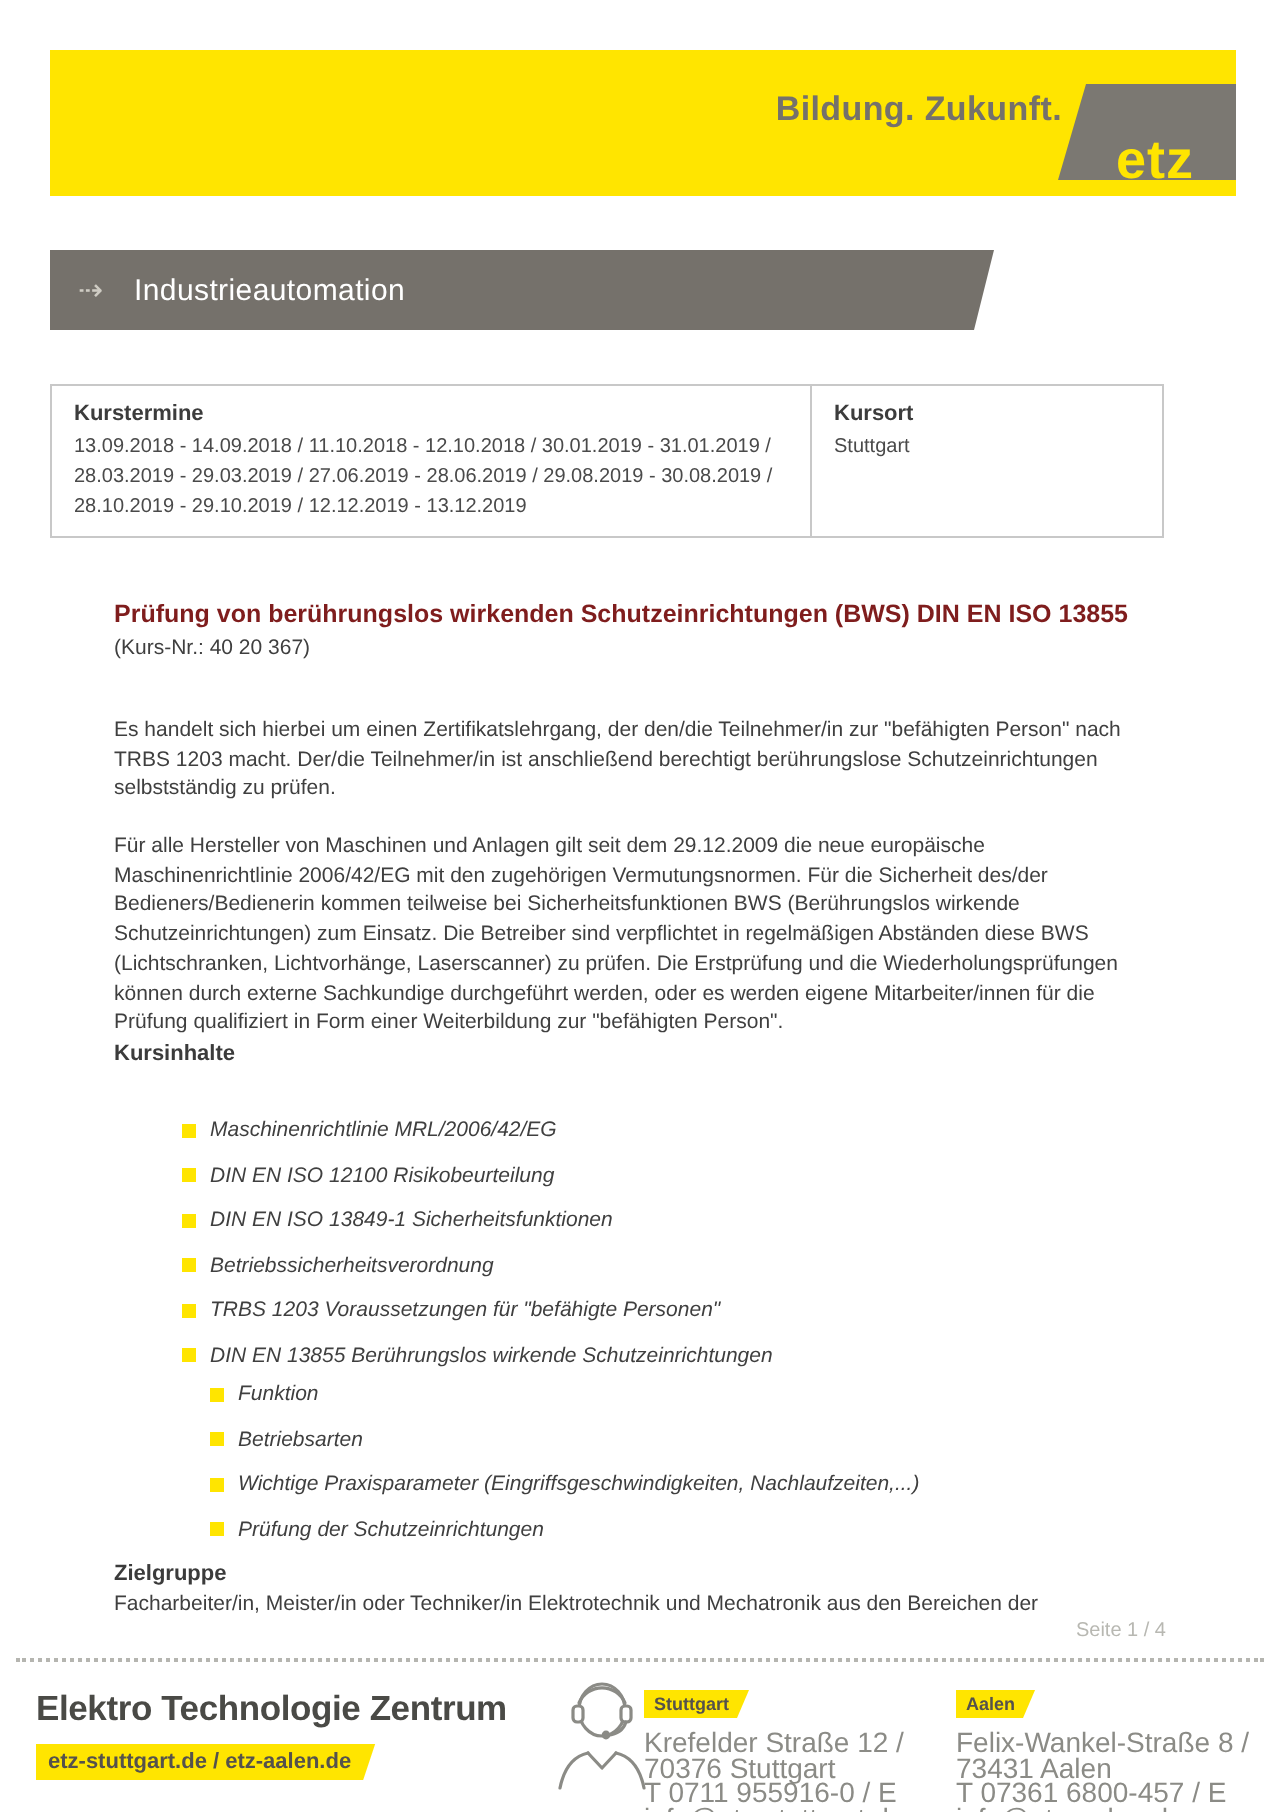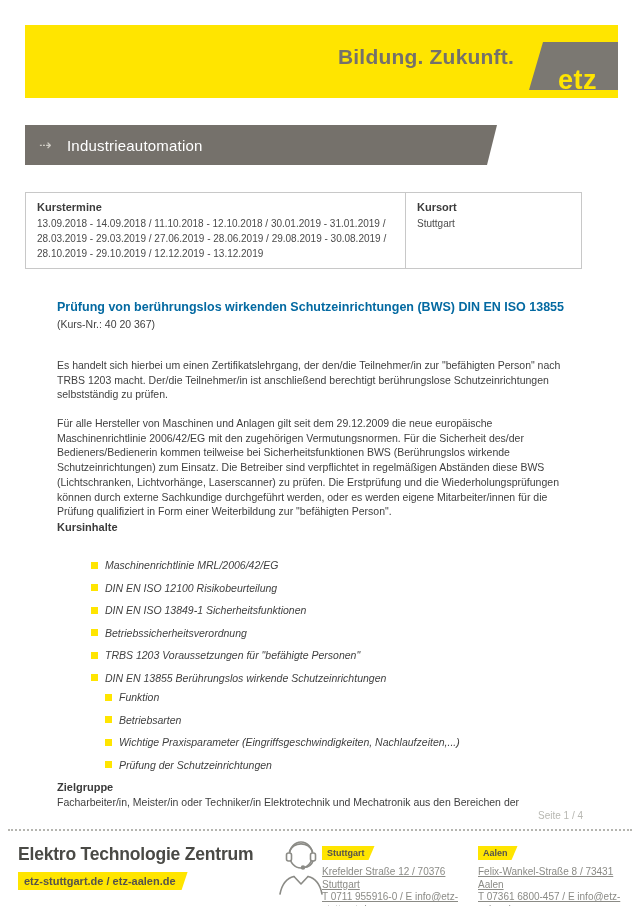--- a/index.html
+++ b/index.html
@@ -1,21 +1,21 @@
 <!DOCTYPE html>
 <html><head>
 <meta charset="utf-8">
 <style>
   html,body{margin:0;padding:0;background:#ffffff;}
   body{font-family:"Liberation Sans","DejaVu Sans",sans-serif;-webkit-font-smoothing:antialiased;}
   .page{position:relative;width:640px;height:906px;background:#ffffff;overflow:hidden;}
 
   
   .banner{position:absolute;left:25px;top:25px;width:593px;height:73px;background:#FFE500;}
-  .slogan{position:absolute;right:104px;top:20px;font-size:21px;font-weight:bold;color:#75716B;letter-spacing:0.2px;}
+  .slogan{position:absolute;right:87px;top:20px;font-size:17px;font-weight:bold;color:#75716B;letter-spacing:0.2px;}
   .logo{position:absolute;right:0;top:17px;width:89px;height:48px;background:#7B7872;
         clip-path:polygon(14px 0,100% 0,100% 100%,0 100%);
         display:flex;align-items:center;justify-content:center;}
   .logo span{color:#FFE500;font-size:27px;font-weight:bold;letter-spacing:0.5px;padding-left:8px;margin-top:28px;}
 
   
   .cat-banner{position:absolute;left:25px;top:125px;width:472px;height:40px;background:#75716B;
         clip-path:polygon(0 0,100% 0,calc(100% - 10px) 100%,0 100%);
         display:flex;align-items:center;}
   .cat-arrow{color:#CFCCC4;font-size:15px;margin-left:14px;width:28px;}
@@ -23,21 +23,21 @@
 
   
   .box{position:absolute;top:192px;border:1px solid #C8C8C8;background:#fff;box-sizing:border-box;padding:8px 11px;}
   .box-left{left:25px;width:405px;height:77px;}
   .box-right{left:405px;width:177px;height:77px;}
   .box h3{margin:0 0 3px 0;font-size:11px;color:#3C3C3C;}
   .box p{margin:0;font-size:10px;line-height:15px;color:#4A4A4A;}
 
   
   .content{position:absolute;left:57px;width:527px;color:#3F3F3F;}
-  .title{top:300px;font-size:12.5px;font-weight:bold;color:#0369a1;}
+  .title{top:300px;font-size:12.5px;font-weight:bold;color:#7f1d1d;}
   .course-no{top:318px;font-size:10.5px;}
   .para1{top:358px;font-size:10.5px;line-height:14.7px;}
   .para2{top:416px;font-size:10.5px;line-height:14.7px;}
   .sect-head{font-size:11px;font-weight:bold;color:#3B3B3B;}
   .kursinhalte-head{top:521px;}
   .blist{position:absolute;left:75px;width:500px;list-style:none;margin:16px;padding:0;font-style:italic;}
   .blist-main{top:543px;}
   .blist-sub{top:675px;left:89px;}
   .blist li{display:flex;align-items:flex-start;height:22.6px;font-size:10.5px;color:#3F3F3F;}
   .sq{flex:0 0 auto;width:7px;height:7px;background:#FFE500;margin:2.5px 7px 0 0;}
@@ -49,21 +49,21 @@
   .dotted{position:absolute;left:8px;right:8px;top:829px;border-top:2px dotted #B5B5B0;}
   .org-name{position:absolute;left:18px;top:844px;font-size:17.5px;font-weight:bold;color:#4A4A46;letter-spacing:-0.2px;}
   .chip{display:inline-block;background:#FFE500;color:#55524C;font-weight:bold;
         clip-path:polygon(0 0,100% 0,calc(100% - 6px) 100%,0 100%);}
   .domains-chip{position:absolute;left:18px;top:872px;font-size:11px;padding:3px 12px 3px 6px;}
   .support-icon{position:absolute;left:274px;top:838px;}
   .loc-col{position:absolute;top:842px;width:152px;}
   .loc-stuttgart{left:322px;}
   .loc-aalen{left:478px;}
   .loc-chip{font-size:9px;padding:2px 10px 2px 5px;margin-bottom:6px;}
-  .loc-line{font-size:10px;line-height:12.5px;color:#8B8B86;text-decoration:underline;}
+  .loc-line{font-size:14px;line-height:12.5px;color:#8B8B86;}
 </style>
 </head>
 <body>
 
 <div class="page">
 
   <div class="banner">
     <div class="slogan">Bildung. Zukunft.</div>
     <div class="logo">
       <span>etz</span>

